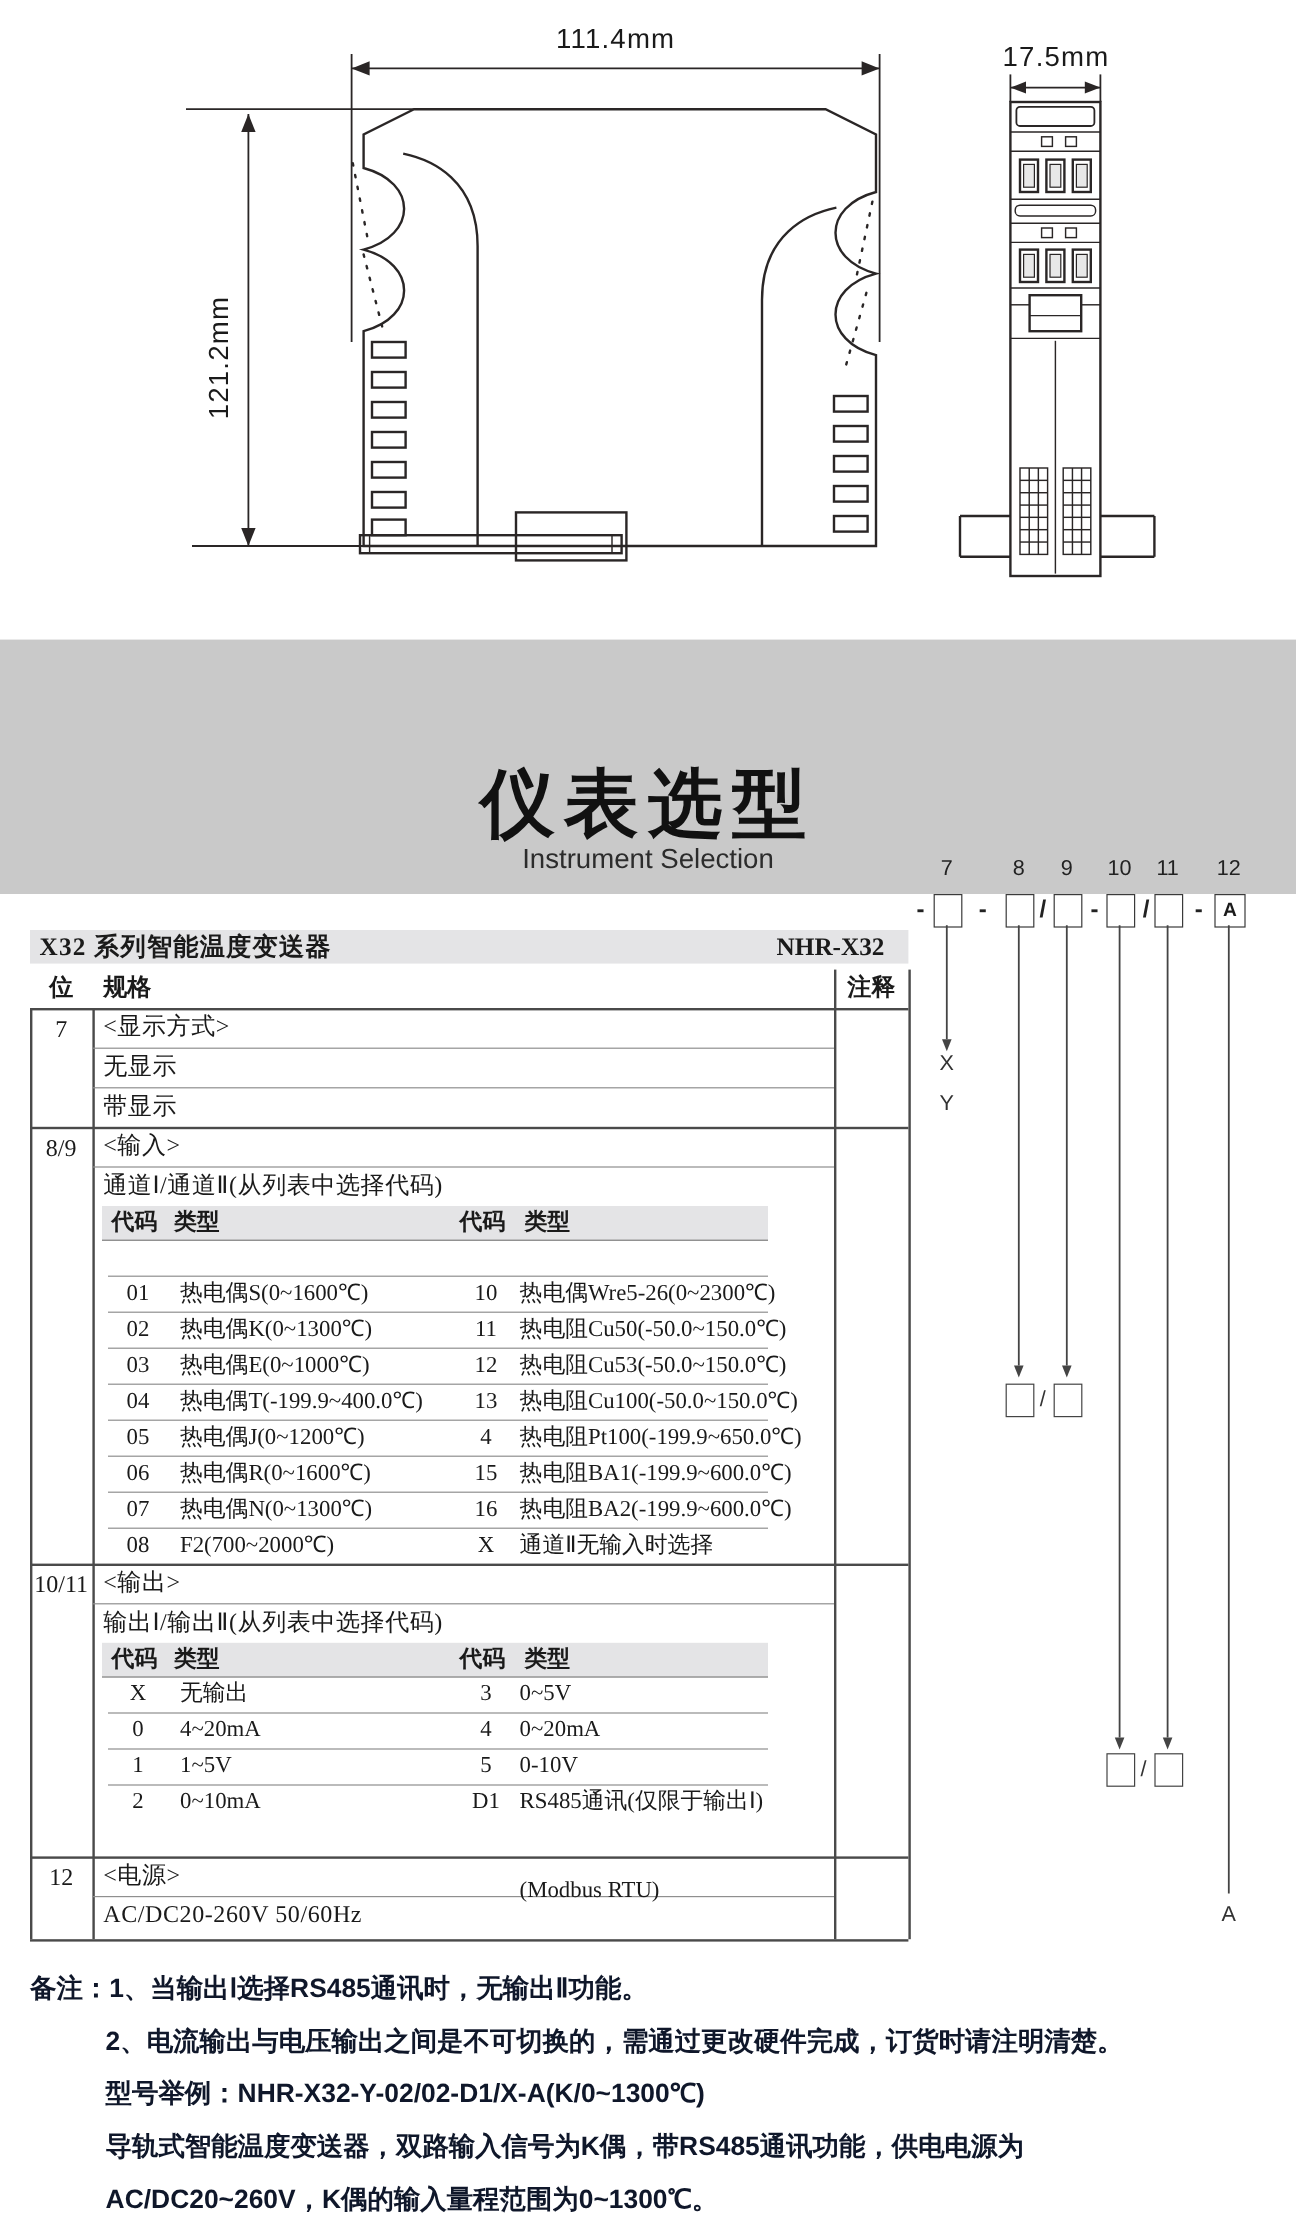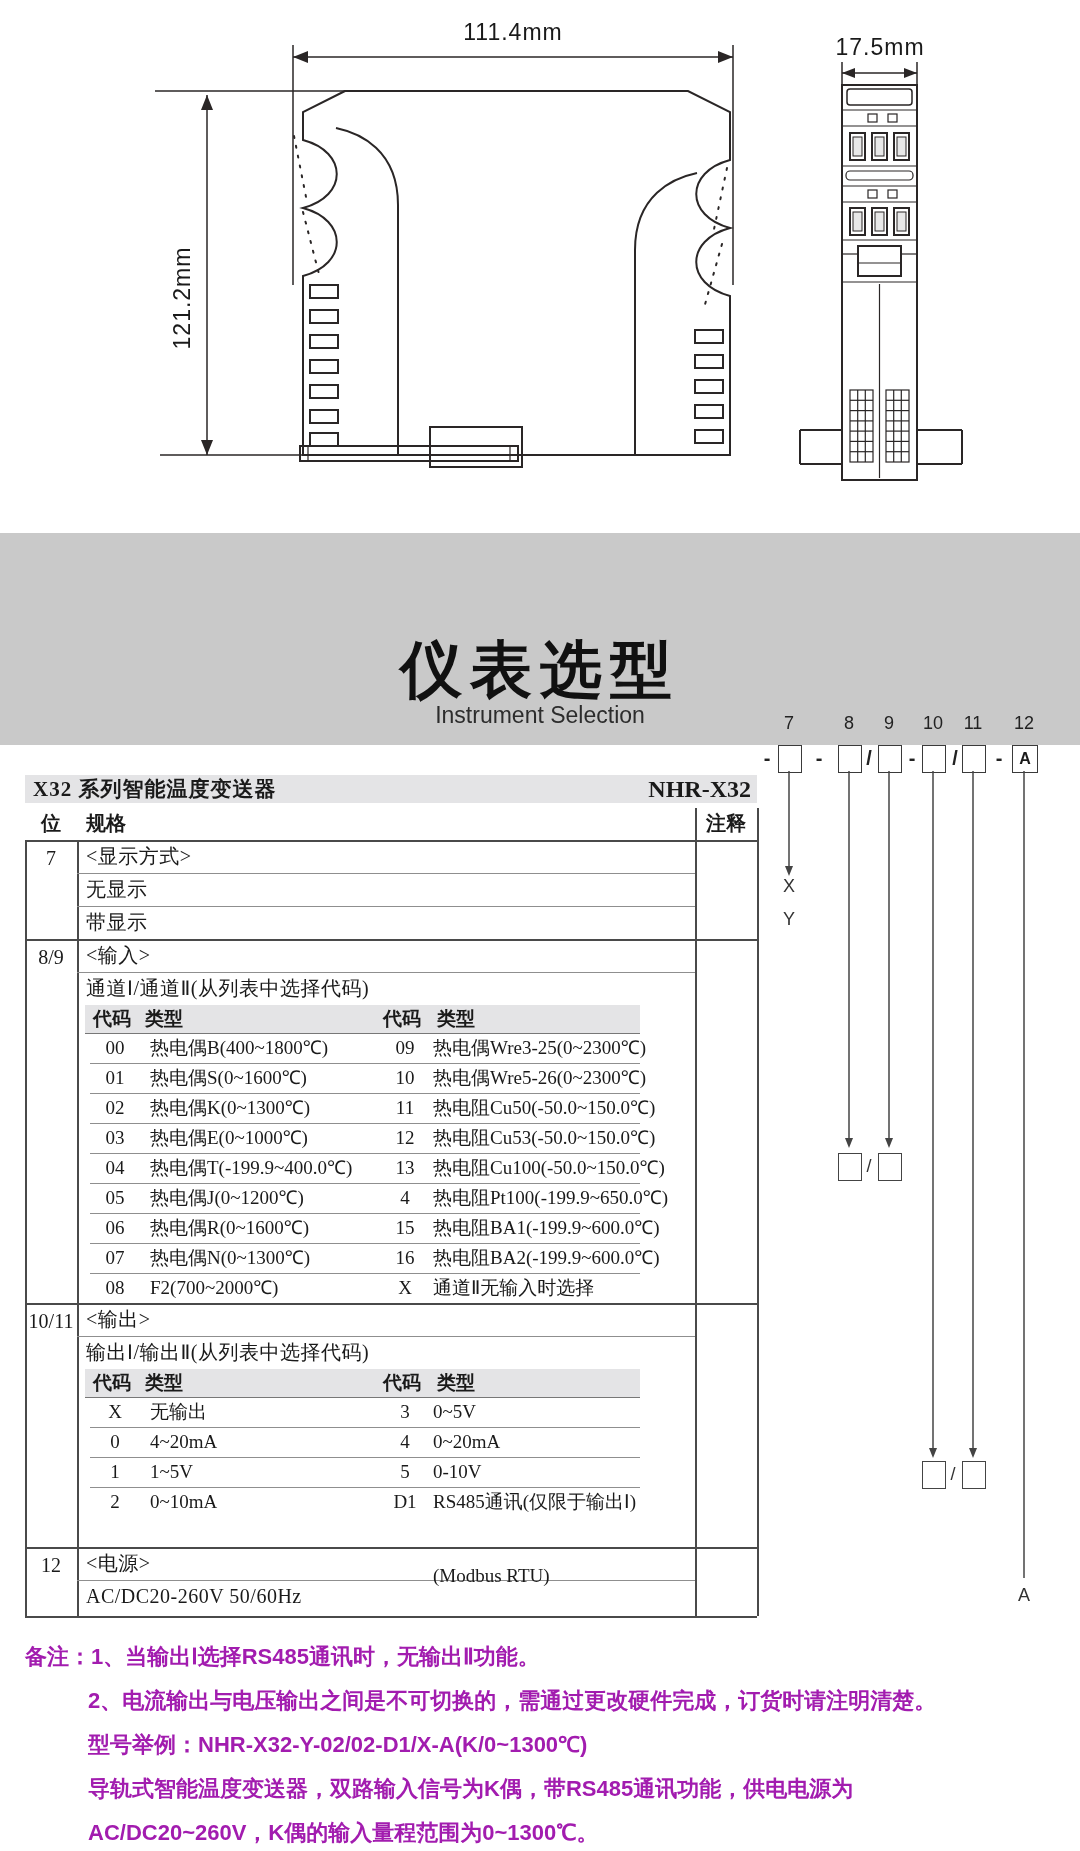--- a/index.html
+++ b/index.html
@@ -11,21 +11,21 @@
   .thin{stroke-width:1.5;}
   .hair{stroke-width:1.2;}
   .dimtext{font-family:"Liberation Sans",sans-serif;font-size:23px;fill:#1a1a1a;letter-spacing:1px;}
   .banner{left:0;top:533px;width:1080px;height:212px;background:#c9c9c9;}
   .banner-title{left:0;top:628px;width:1080px;text-align:center;font-size:62px;font-weight:700;
         letter-spacing:8px;color:#111;font-family:"Liberation Sans",sans-serif;}
   .banner-sub{left:0;top:702px;width:1080px;text-align:center;font-size:23px;color:#2c2c2c;}
   .serif{font-family:"Liberation Serif",serif;}
   .seriesbar{left:25px;top:775px;width:732px;height:28px;background:#e4e4e6;}
   .seriesbar .t{position:absolute;left:8px;top:0;line-height:28px;font-size:21px;font-weight:600;letter-spacing:1px;}
-  .seriesbar .m{position:absolute;right:6px;top:0;line-height:28px;font-size:24px;font-weight:700;text-align:right;}
+  .seriesbar .m{position:absolute;right:20px;top:0;line-height:28px;font-size:21px;font-weight:700;text-align:right;}
   .digit{top:713px;width:36px;height:26px;text-align:center;font-size:18px;color:#222;}
   .mbox{top:745px;width:22px;height:26px;border:1.6px solid #3a3a3a;background:#fff;}
   .mboxA{top:745px;width:24px;height:26px;border:1.6px solid #3a3a3a;background:#fff;
          text-align:center;line-height:26px;font-size:16px;font-weight:600;}
   .sep{top:745px;width:14px;height:26px;text-align:center;line-height:26px;font-size:20px;font-weight:700;color:#222;}
   .hline{background:#4a4a4a;height:2px;}
   .hline1{background:#8f8f8f;height:1px;}
   .vline{background:#4a4a4a;width:1.5px;}
   .cellhdr{font-size:20px;font-weight:600;line-height:30px;}
   .rowtxt{font-size:20px;line-height:33px;letter-spacing:0.5px;}
@@ -35,21 +35,21 @@
   .coderow span{position:absolute;top:0;line-height:30px;font-size:19px;white-space:nowrap;}
   .c1{left:10px;width:40px;text-align:center;}
   .t1{left:65px;}
   .c2{left:300px;width:40px;text-align:center;}
   .t2{left:348px;}
   .ghdr span{position:absolute;top:0;line-height:28px;font-size:19px;font-weight:600;}
   .g1{left:8px;} .g2{left:60px;} .g3{left:298px;} .g4{left:352px;}
   .leaderlabel{width:20px;text-align:center;font-size:18px;color:#333;}
   .lbox{width:22px;height:26px;border:1.6px solid #444;background:#fff;}
   .lslash{width:18px;text-align:center;line-height:26px;font-size:18px;color:#333;}
-  .note{font-size:22px;font-weight:600;color:#a21caf;line-height:30px;white-space:nowrap;}
+  .note{font-size:22px;font-weight:600;color:#0f172a;line-height:30px;white-space:nowrap;}
 </style>
 </head>
 <body>
 
 <div class="page">
 
   <svg class="abs" style="left:0;top:0;" width="1080" height="525" viewBox="0 0 1080 525">
     <g>
 
       <line class="draw thin" x1="293" y1="45" x2="293" y2="285"></line>
@@ -260,26 +260,20 @@
   <div class="abs serif rowtxt" style="left:86px;top:939px;">&lt;输入&gt;</div>
   <div class="abs serif rowtxt" style="left:86px;top:972px;">通道Ⅰ/通道Ⅱ(从列表中选择代码)</div>
   <div class="abs graybar ghdr serif" style="top:1005px;">
     <span class="g1">代码</span>
     <span class="g2">类型</span>
     <span class="g3">代码</span>
     <span class="g4">类型</span>
   </div>
   <div class="abs hline1" style="left:85px;top:1033px;width:555px;background:#777;"></div>
 
-  <div class="abs coderow serif" style="top:1033px;">
-    <span class="c1">00</span>
-      <span class="t1">热电偶B(400~1800℃)</span>
-    <span class="c2">09</span>
-      <span class="t2">热电偶Wre3-25(0~2300℃)</span>
-  </div>
   <div class="abs hline1" style="left:90px;top:1063px;width:550px;"></div>
   <div class="abs coderow serif" style="top:1063px;">
     <span class="c1">01</span>
       <span class="t1">热电偶S(0~1600℃)</span>
     <span class="c2">10</span>
       <span class="t2">热电偶Wre5-26(0~2300℃)</span>
   </div>
   <div class="abs hline1" style="left:90px;top:1093px;width:550px;"></div>
   <div class="abs coderow serif" style="top:1093px;">
     <span class="c1">02</span>

